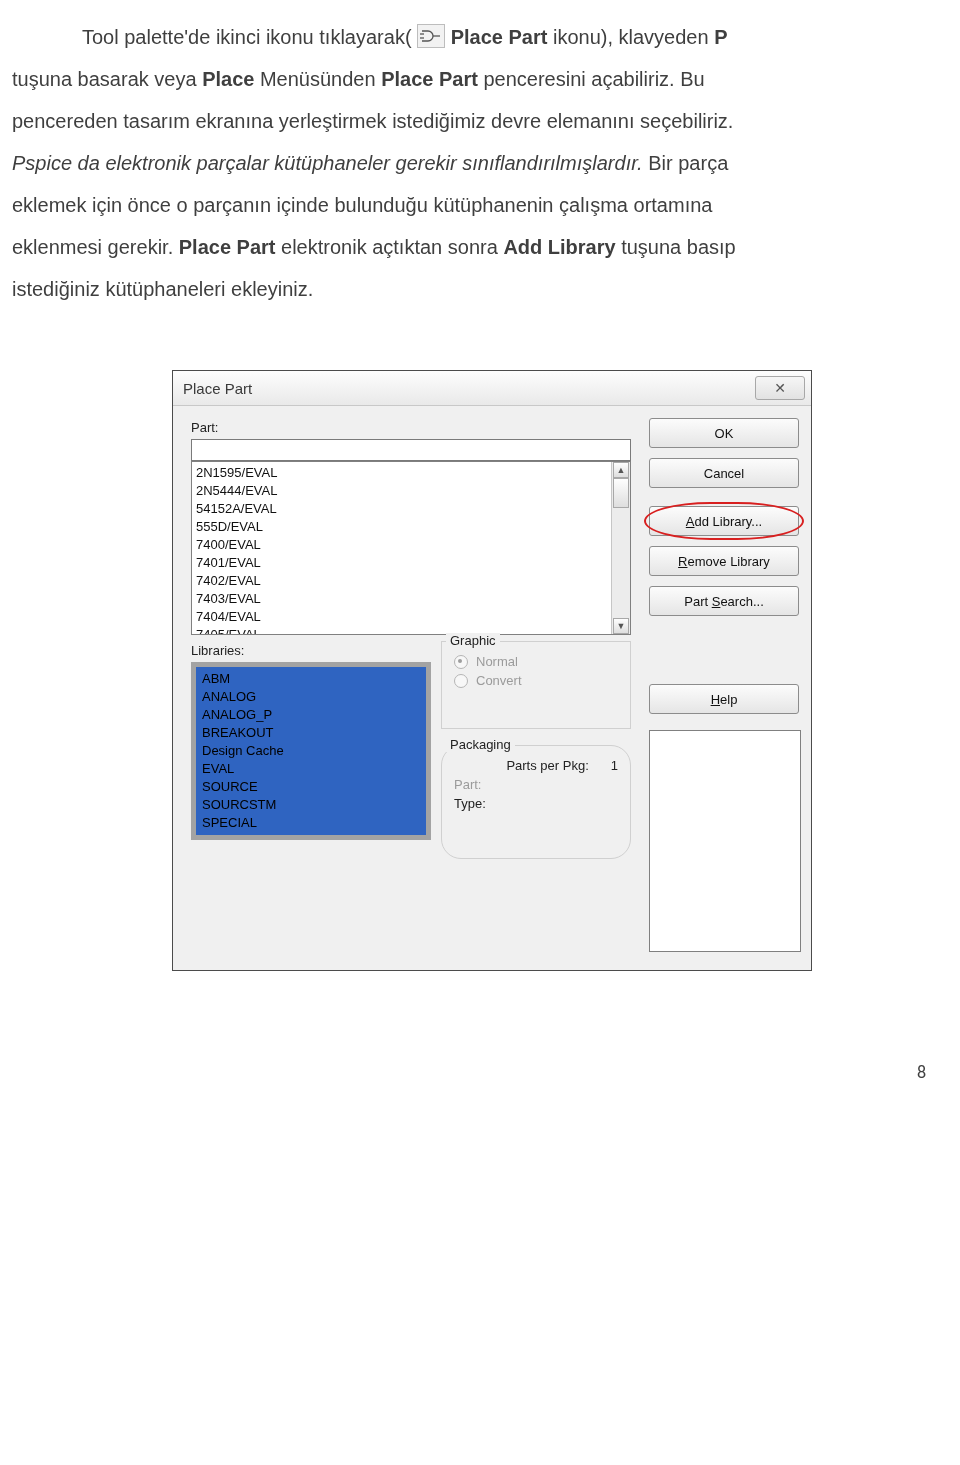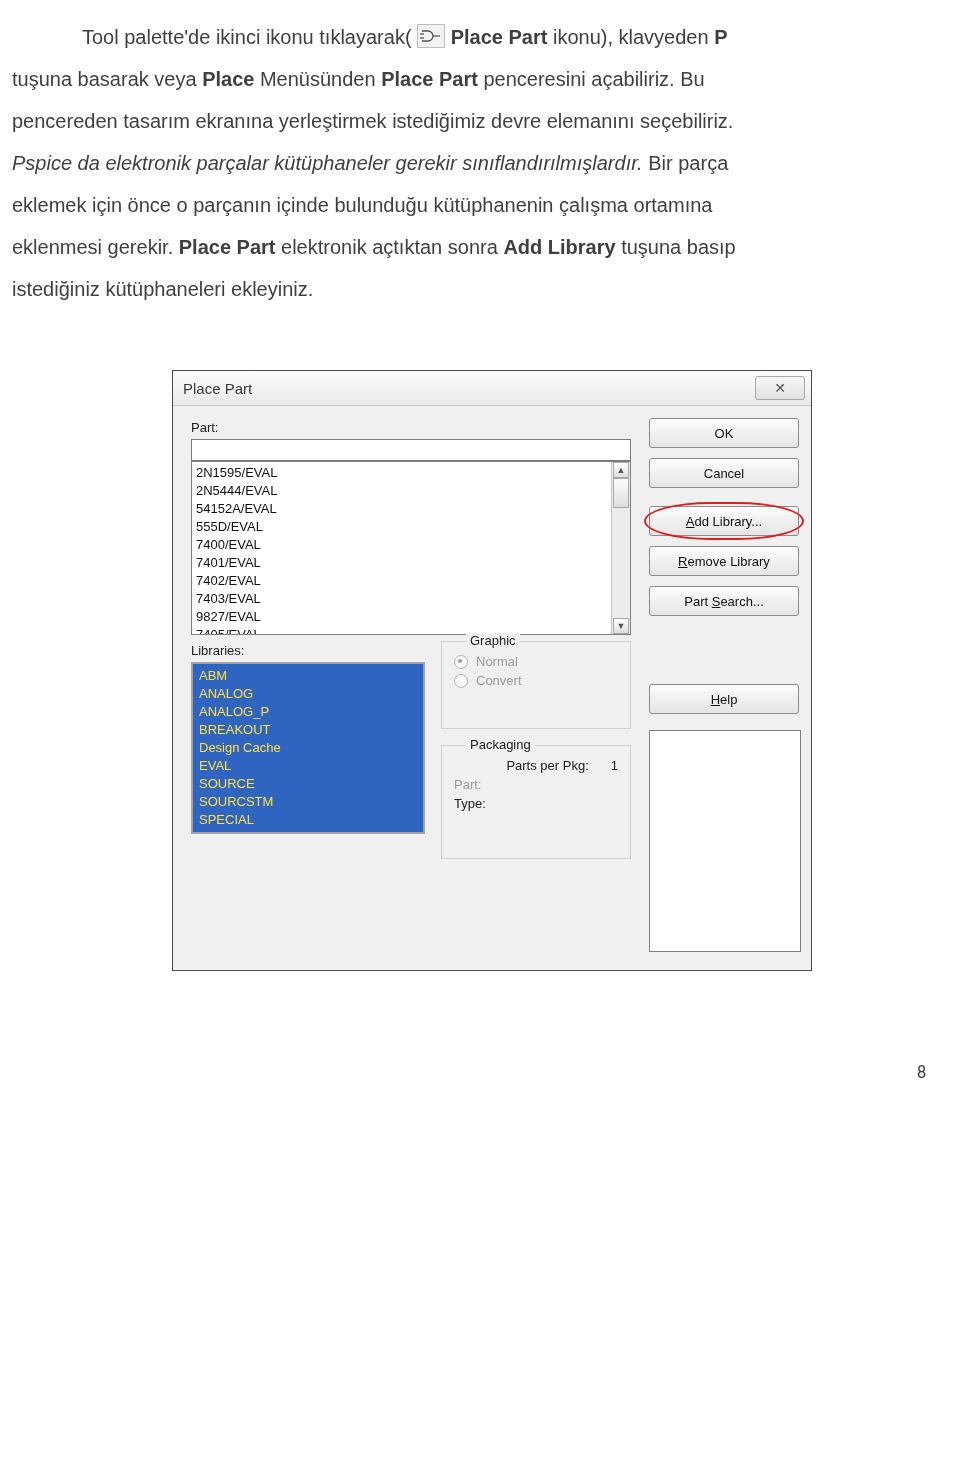--- a/index.html
+++ b/index.html
@@ -129,22 +129,22 @@
   }
   .scrollbar .arrow { height: 16px; display:flex; align-items:center; justify-content:center; font-size:9px; color:#555;}
   .scrollbar .arrow.up { top: 0; }
   .scrollbar .arrow.down { bottom: 0; }
   .scrollbar .thumb { top: 16px; height: 30px; }
 
   .lib-list {
     height: 168px;
     width: 230px;
     background: #2f64c1;
-    border: 2px solid #a3a3a3;
-    color: #fde047;
+    border: 5px solid #a3a3a3;
+    color: #000000;
     font-family: "Microsoft Sans Serif", Tahoma, sans-serif;
     font-size: 13px;
   }
   .lib-list .items { padding: 3px 0 3px 6px; line-height: 18px; }
 
   .btn {
     height: 28px;
     border: 1px solid #8c8c8c;
     background: linear-gradient(#fcfcfc,#e5e5e5);
     border-radius: 3px;
@@ -171,21 +171,21 @@
 
   .fieldset {
     border: 1px solid #d0d0d0;
     padding: 8px 12px 12px 12px;
     margin: 0;
     position: relative;
   }
   .fieldset .legend {
     position: absolute;
     top: -9px;
-    left: 24px;
+    left: 4px;
     background: #f0f0f0;
     padding: 0 4px;
     font-family: "Microsoft Sans Serif", Tahoma, sans-serif;
     font-size: 13px;
     color: #222;
   }
   .radio-row, .pk-row {
     font-family: "Microsoft Sans Serif", Tahoma, sans-serif;
     font-size: 13px;
     color: #9b9b9b;
@@ -283,21 +283,21 @@
             <div class="listbox part-list">
               <div class="items">
                 <div>2N1595/EVAL</div>
                 <div>2N5444/EVAL</div>
                 <div>54152A/EVAL</div>
                 <div>555D/EVAL</div>
                 <div>7400/EVAL</div>
                 <div>7401/EVAL</div>
                 <div>7402/EVAL</div>
                 <div>7403/EVAL</div>
-                <div>9827/EVAL</div>
+                <div>7404/EVAL</div>
                 <div>7405/EVAL</div>
               </div>
               <div class="scrollbar">
                 <div class="arrow up">▲</div>
                 <div class="thumb"></div>
                 <div class="arrow down">▼</div>
               </div>
             </div>
 
             <div class="mid-section">
@@ -323,21 +323,21 @@
                   <div class="radio-row">
                     <span class="radio-dot checked"></span>
                     <span class="lbl disabled" style="margin:0;">Normal</span>
                   </div>
                   <div class="radio-row">
                     <span class="radio-dot"></span>
                     <span class="lbl disabled" style="margin:0;">Convert</span>
                   </div>
                 </div>
 
-                <div class="fieldset" style="height:92px;">
+                <div class="fieldset" style="height:92px;border-radius:20px;">
                   <span class="legend">Packaging</span>
                   <div class="pk-row" style="color:#222;justify-content:flex-end;">
                     <span>Parts per Pkg:</span>
                     <span style="margin-left:14px;">1</span>
                   </div>
                   <div class="pk-row">
                     <span class="lbl disabled" style="margin:0;">Part:</span>
                   </div>
                   <div class="pk-row" style="color:#222;">
                     <span>Type:</span>

